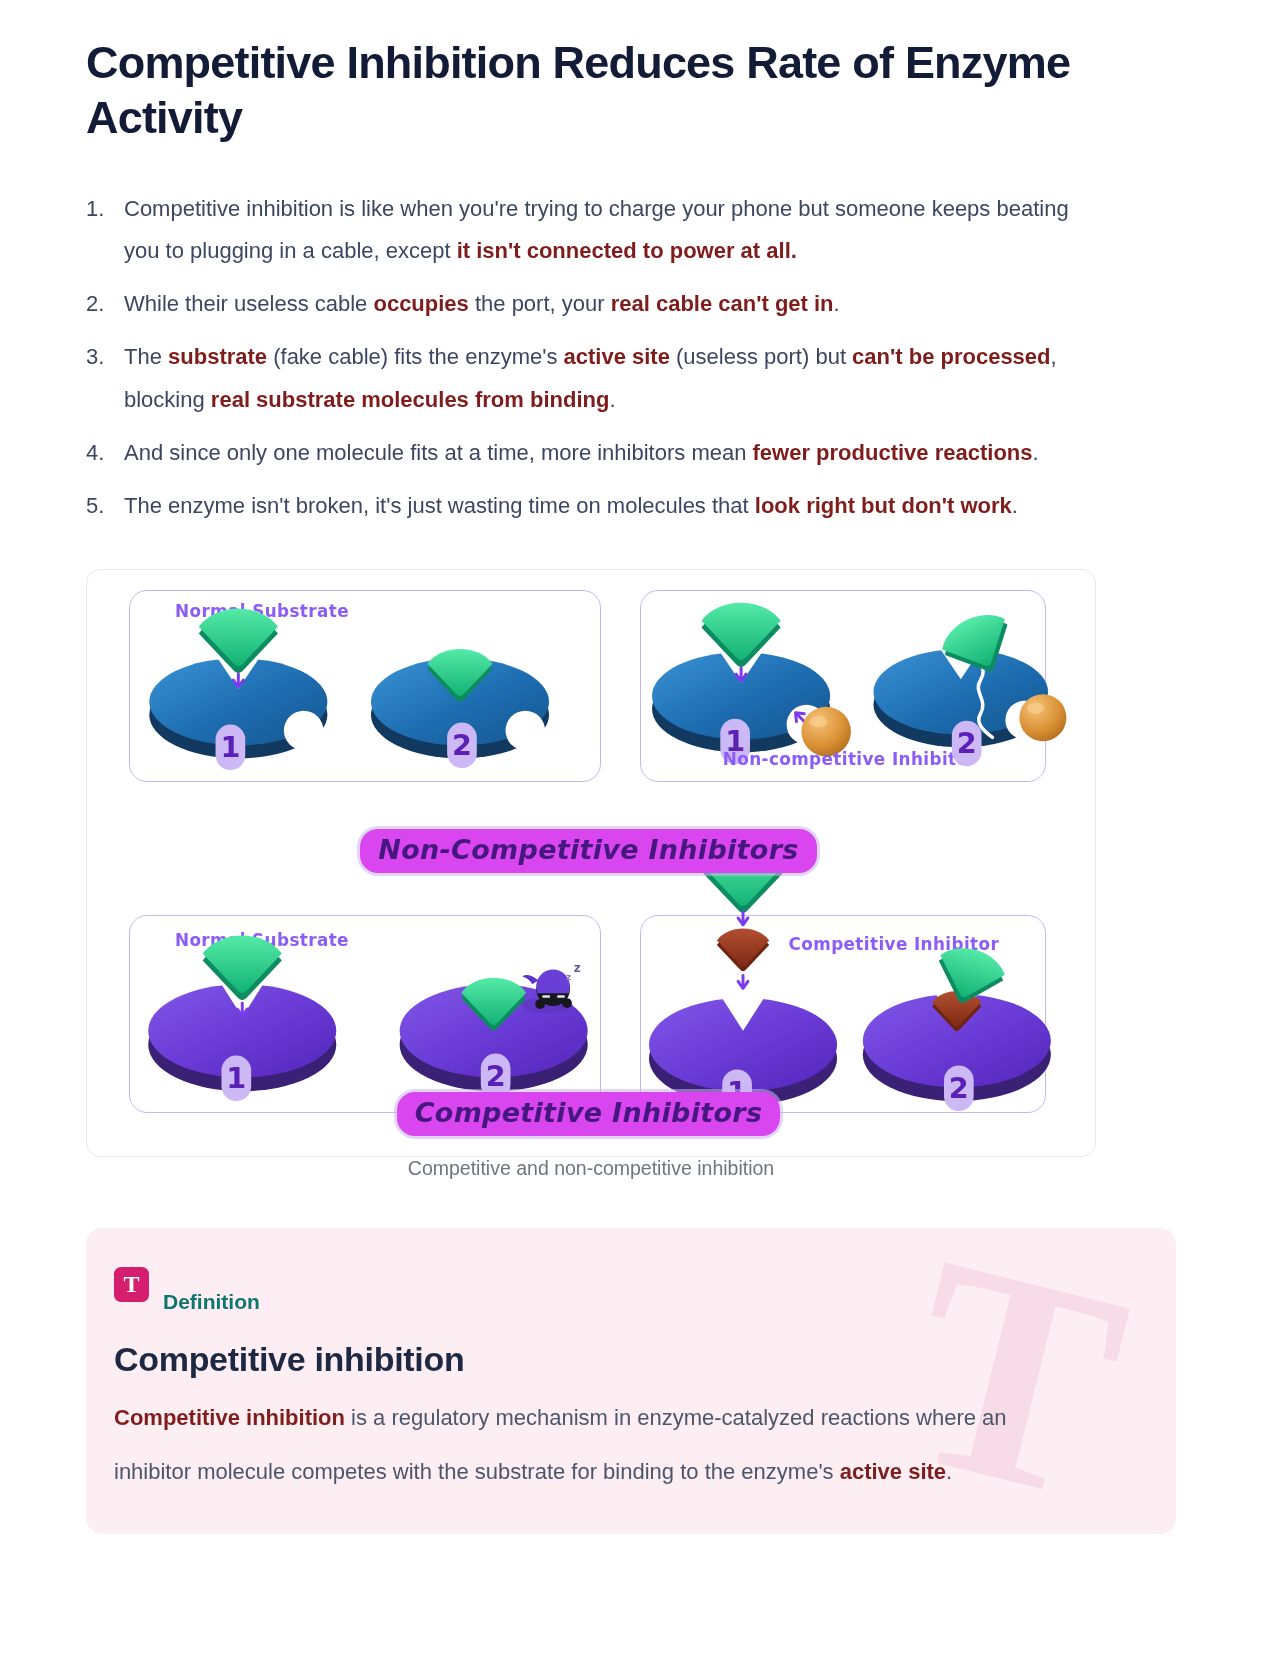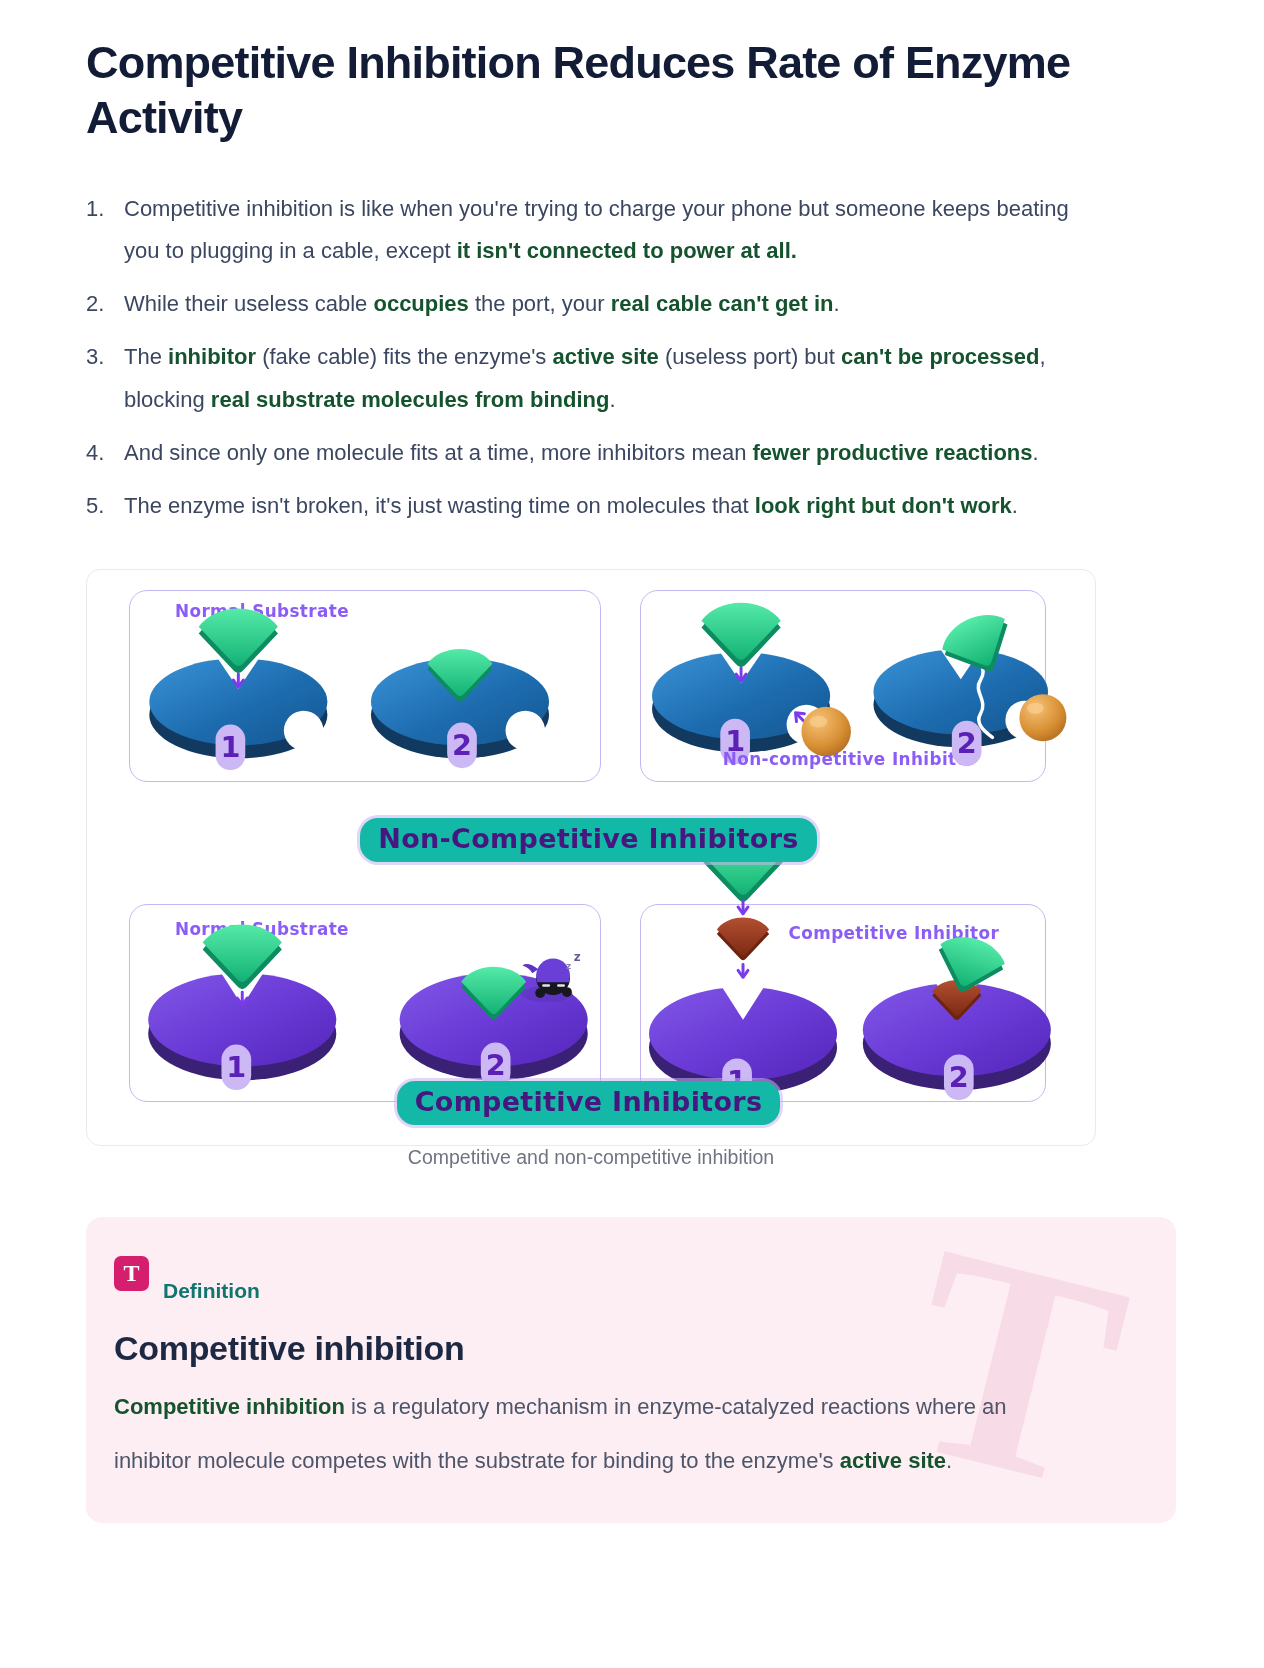--- a/index.html
+++ b/index.html
@@ -15,44 +15,45 @@
     font-family:"Liberation Sans", sans-serif;
     font-size:45px; line-height:1.22; font-weight:800;
     letter-spacing:-0.8px; color:#121c37; max-width:1080px;
   }
 
   ol.points { list-style:none; margin-top:42px; width:1005px; }
   ol.points li { display:flex; font-size:22px; line-height:1.92; }
   ol.points li + li { margin-top:11px; }
   ol.points .num { flex:0 0 38px; color:#3b4660; }
   ol.points .li-text { flex:1; }
-  ol.points b, .def-body b { font-weight:700; color:#14532d; }
+  ol.points b, .def-body b { font-weight:700; color:#7f1d1d; }
 
   figure.fig { margin-top:42px; width:1010px; }
   .fig-card {
     border:1px solid #e9e9f0; border-radius:14px; background:#fff;
     padding:20px 47px 20px 42px; position:relative;
   }
   .fig-row { display:flex; gap:39px; }
   .panel { position:relative; border:1.6px solid #c6b6f3; border-radius:18px; background:#fff; }
   .p-left { width:472px; }
   .p-right { width:406px; }
   .row1 .panel { height:192px; }
   .row2 { margin-top:42px; }
   .row2 .panel { height:198px; }
   .panel > svg { position:absolute; left:0; top:0; width:100%; height:100%; overflow:visible; }
 
   .fig-title {
-    width:max-content; margin:36px auto 0;
-    background:#14b8a6; color:#46187f;
+    width:max-content; margin:47px auto 0;
+    background:#d946ef; color:#46187f;
     font-family:"DejaVu Sans", sans-serif;
     font-weight:800; font-size:27px; letter-spacing:.3px;
     padding:5px 18px 8px; border-radius:18px;
     position:relative; z-index:2;
     box-shadow:0 0 0 3px rgba(200,181,242,.55);
+    font-style:italic;
   }
   .fig-title.t2 { margin-top:-21px; }
 
   figcaption { text-align:center; color:#6e7480; font-size:19.5px; }
 
   svg text { font-family:"DejaVu Sans", sans-serif; }
   .plabel { font-size:17px; font-weight:bold; fill:#8b5cf6; letter-spacing:.4px; }
   .pnum { font-size:29px; font-weight:bold; fill:#5b21b6; text-anchor:middle; }
 
   .def-card {
@@ -163,21 +164,21 @@
     <li>
       <span class="num">1.</span>
       <span class="li-text"><span>Competitive inhibition is like when you're trying to charge your phone but someone keeps beating you to plugging in a cable, except </span><b>it isn't connected to power at all.</b></span>
     </li>
     <li>
       <span class="num">2.</span>
       <span class="li-text"><span>While their useless cable </span><b>occupies</b><span> the port, your </span><b>real cable can't get in</b><span>.</span></span>
     </li>
     <li>
       <span class="num">3.</span>
-      <span class="li-text"><span>The </span><b>inhibitor</b><span> (fake cable) fits the enzyme's </span><b>active site</b><span> (useless port) but </span><b>can't be processed</b><span>, blocking </span><b>real substrate molecules from binding</b><span>.</span></span>
+      <span class="li-text"><span>The </span><b>substrate</b><span> (fake cable) fits the enzyme's </span><b>active site</b><span> (useless port) but </span><b>can't be processed</b><span>, blocking </span><b>real substrate molecules from binding</b><span>.</span></span>
     </li>
     <li>
       <span class="num">4.</span>
       <span class="li-text"><span>And since only one molecule fits at a time, more inhibitors mean </span><b>fewer productive reactions</b><span>.</span></span>
     </li>
     <li>
       <span class="num">5.</span>
       <span class="li-text"><span>The enzyme isn't broken, it's just wasting time on molecules that </span><b>look right but don't work</b><span>.</span></span>
     </li>
   </ol>

